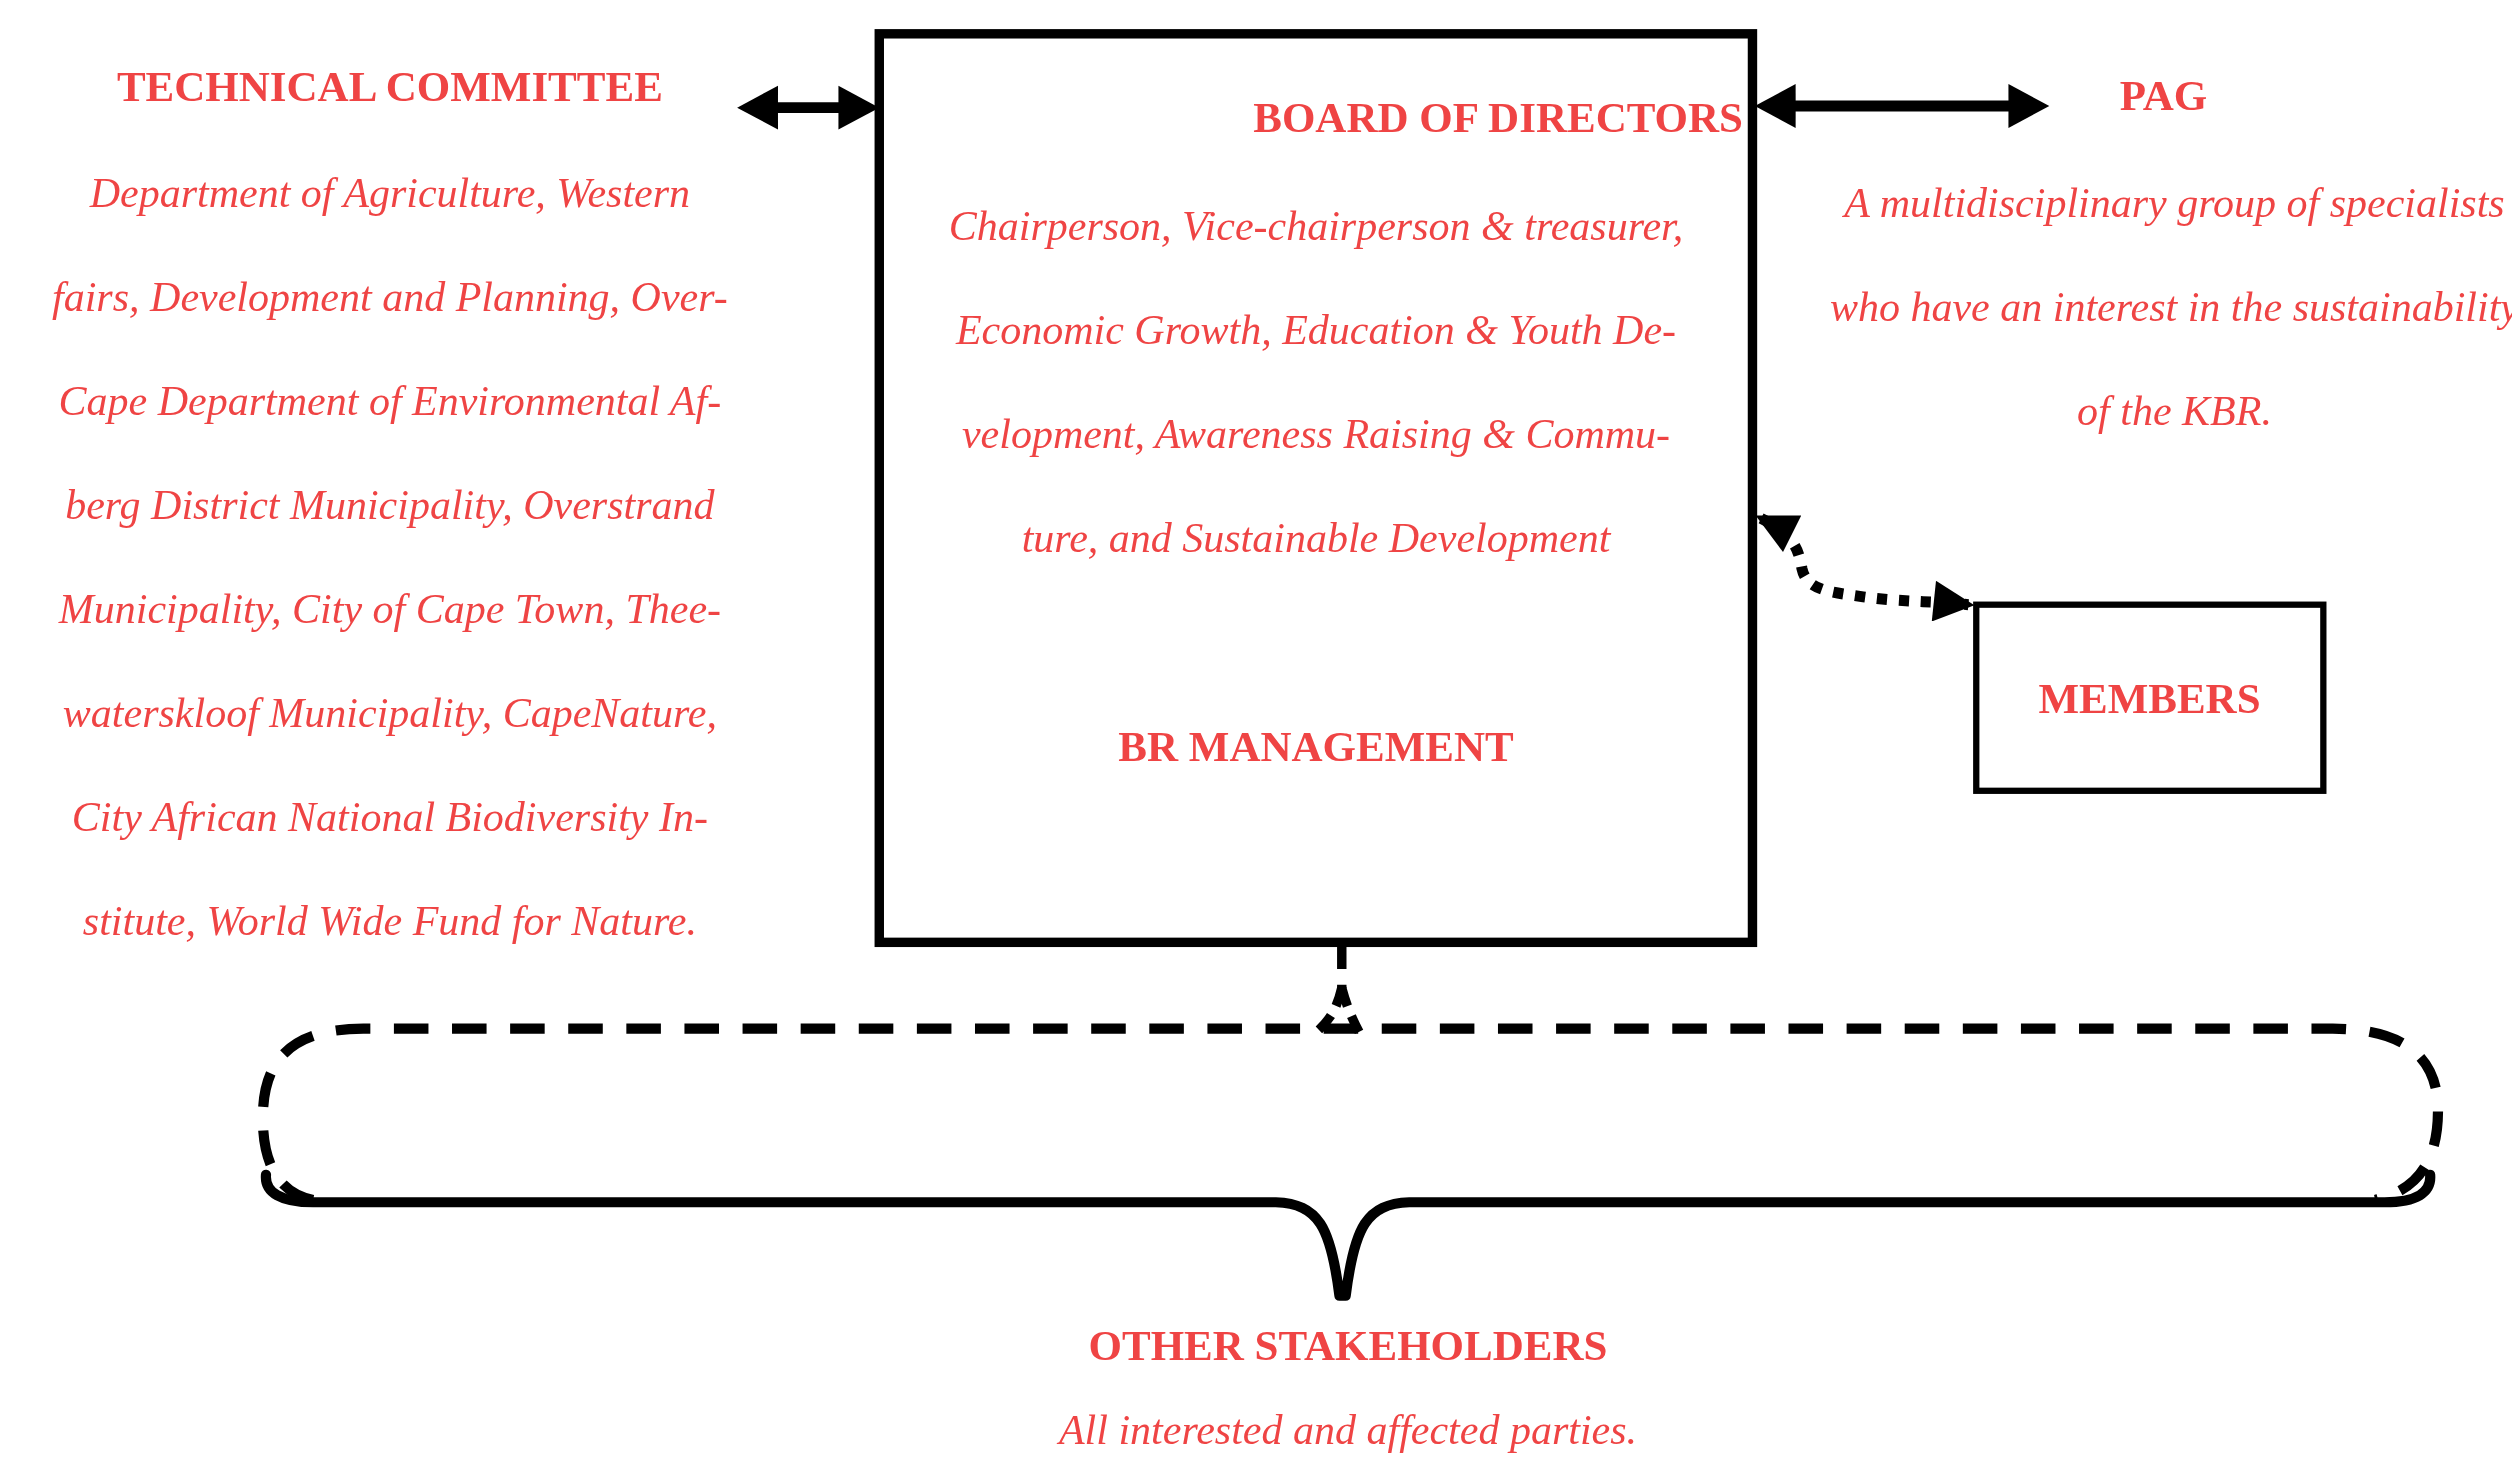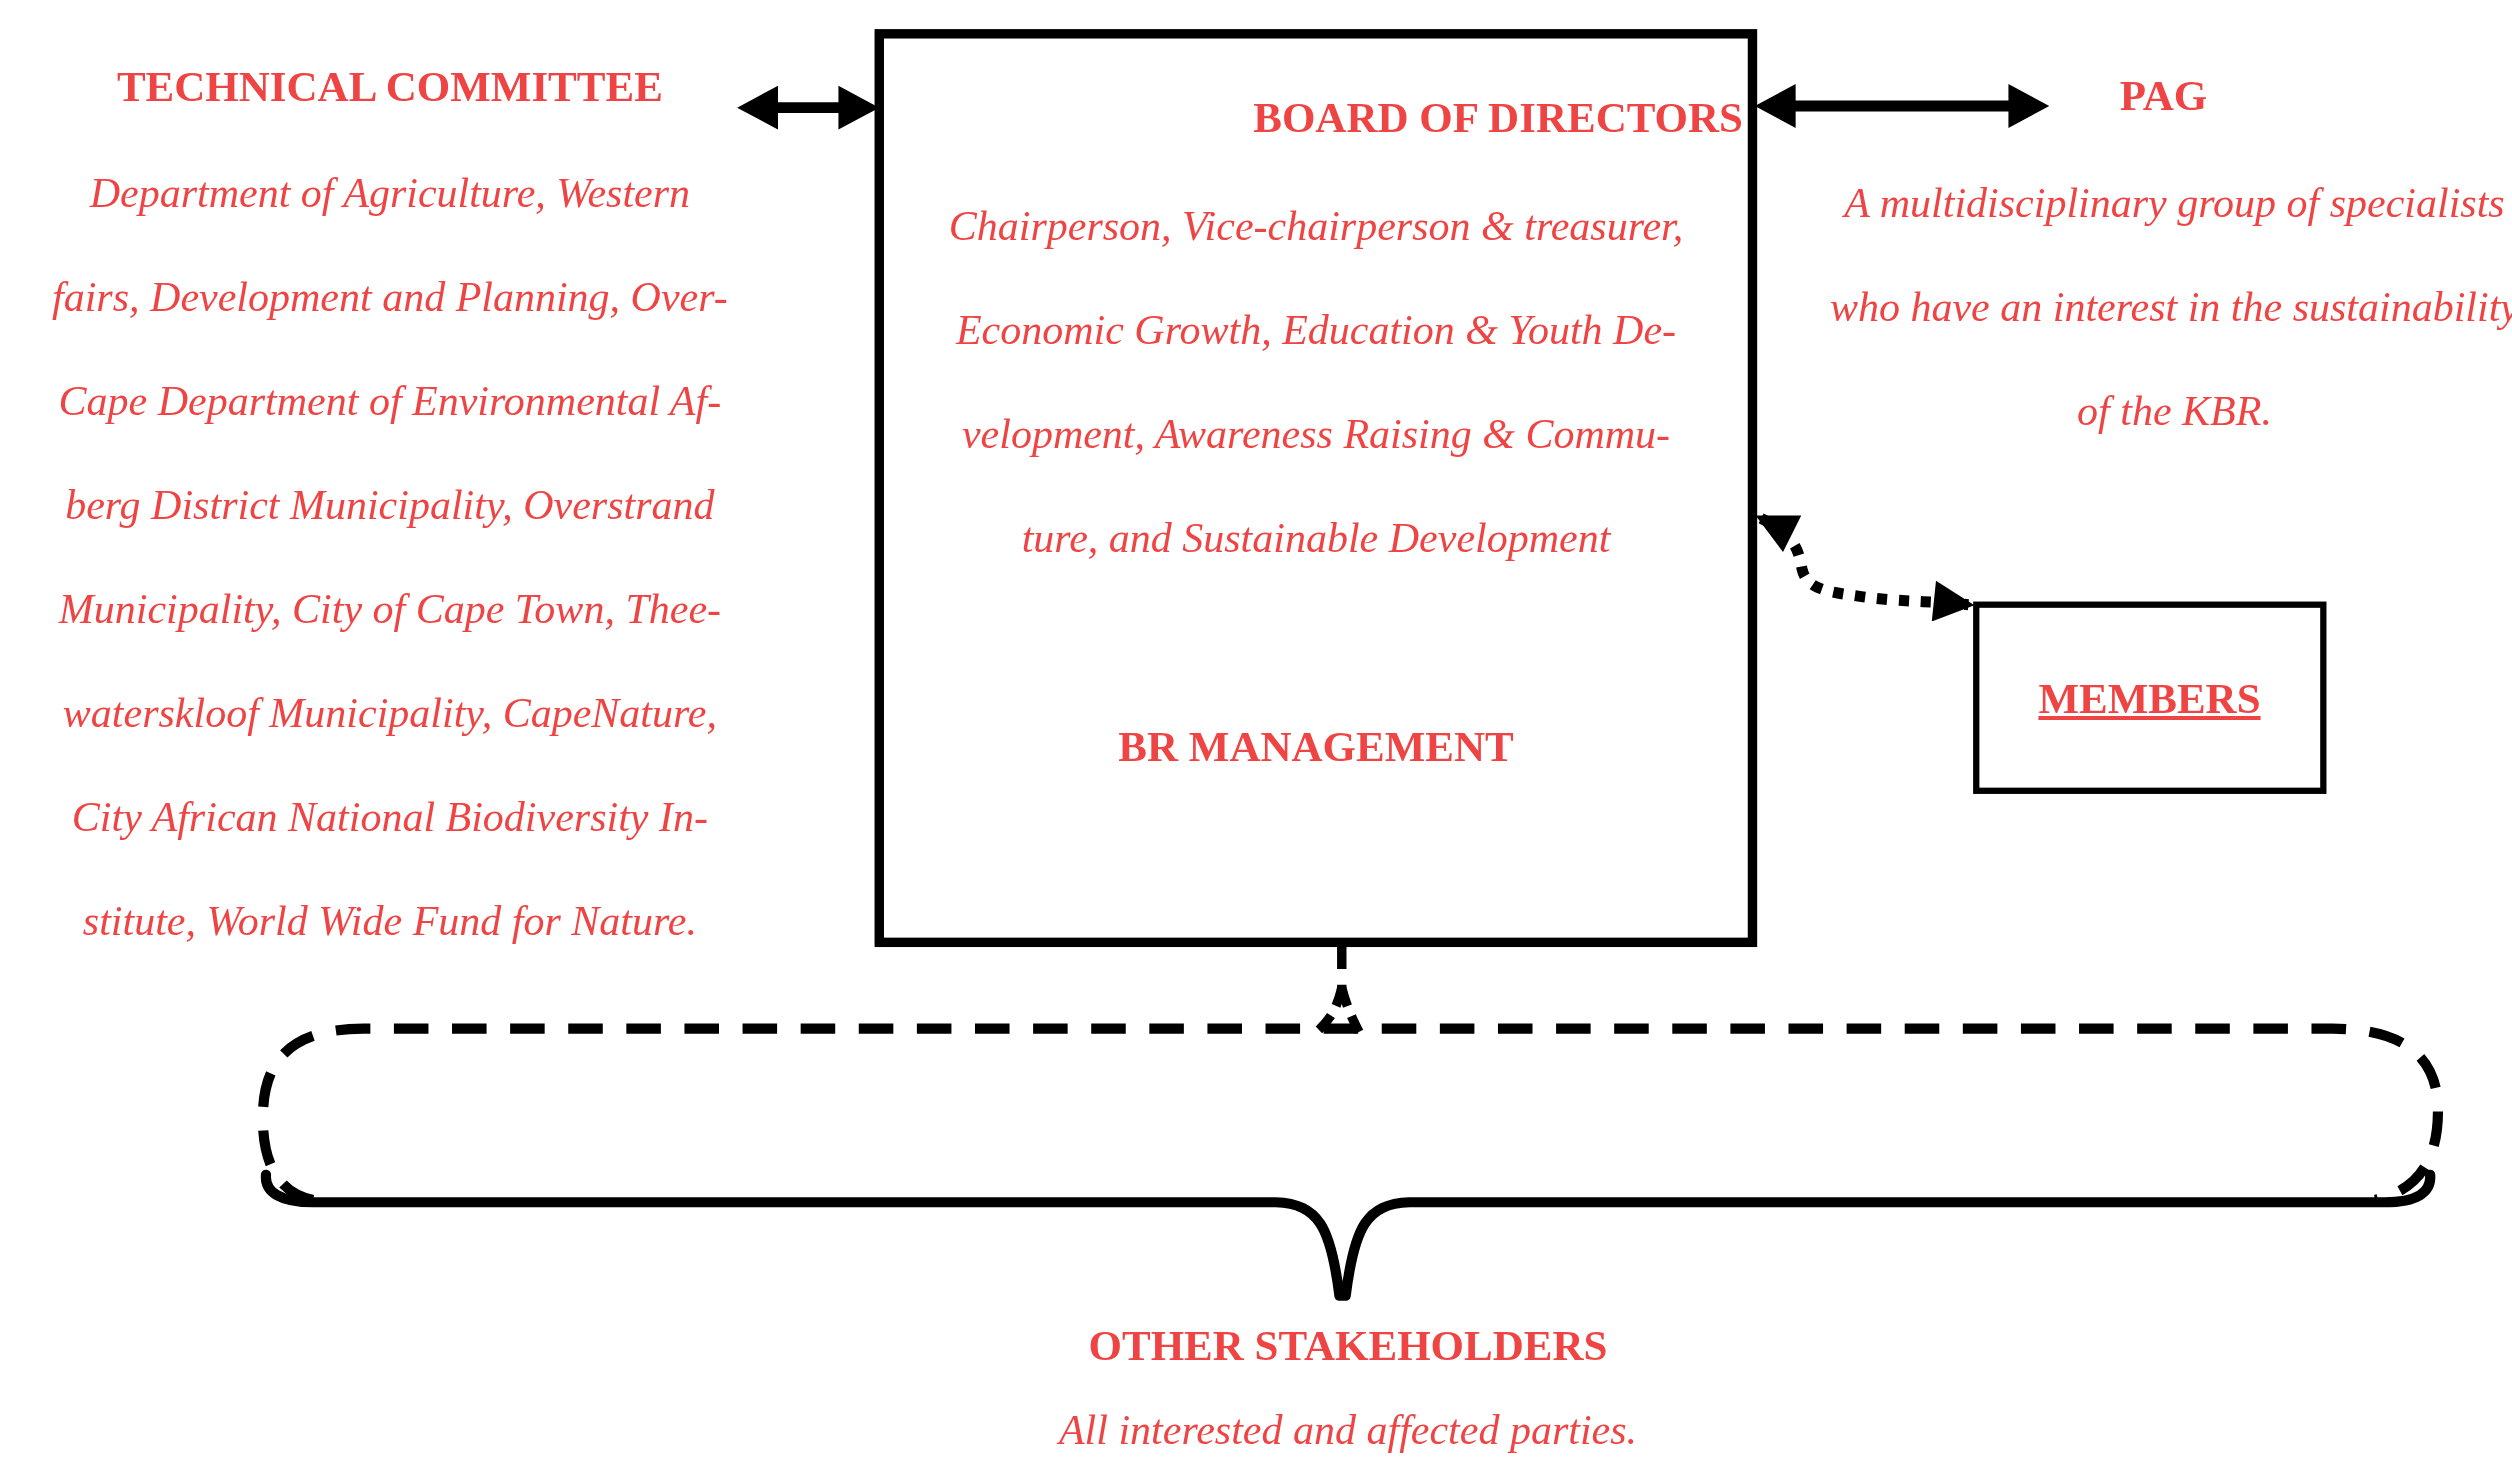--- a/index.html
+++ b/index.html
@@ -96,19 +96,19 @@
   </div>
   <div class="txt t-title" style="left:868px;top:715px;width:854px;">BR MANAGEMENT</div>
 
   <div class="txt t-title" style="left:1946px;top:64px;width:393px;">PAG</div>
   <div class="txt t-body" style="left:1798px;top:151px;width:711px;">
     <div class="line">A multidisciplinary group of specialists</div>
     <div class="line">who have an interest in the sustainability</div>
     <div class="line">of the KBR.</div>
   </div>
 
-  <div class="txt t-title" style="left:1955px;top:667px;width:347px;text-decoration:underline;">MEMBERS</div>
+  <div class="txt t-title" style="left:1955px;top:667px;width:347px;">MEMBERS</div>
 
   <div class="txt t-title" style="left:738px;top:1314px;width:1178px;">OTHER STAKEHOLDERS</div>
   <div class="txt t-sub" style="left:738px;top:1399px;width:1178px;">All interested and affected parties.</div>
 
 </div>
 
 
 </body></html>

